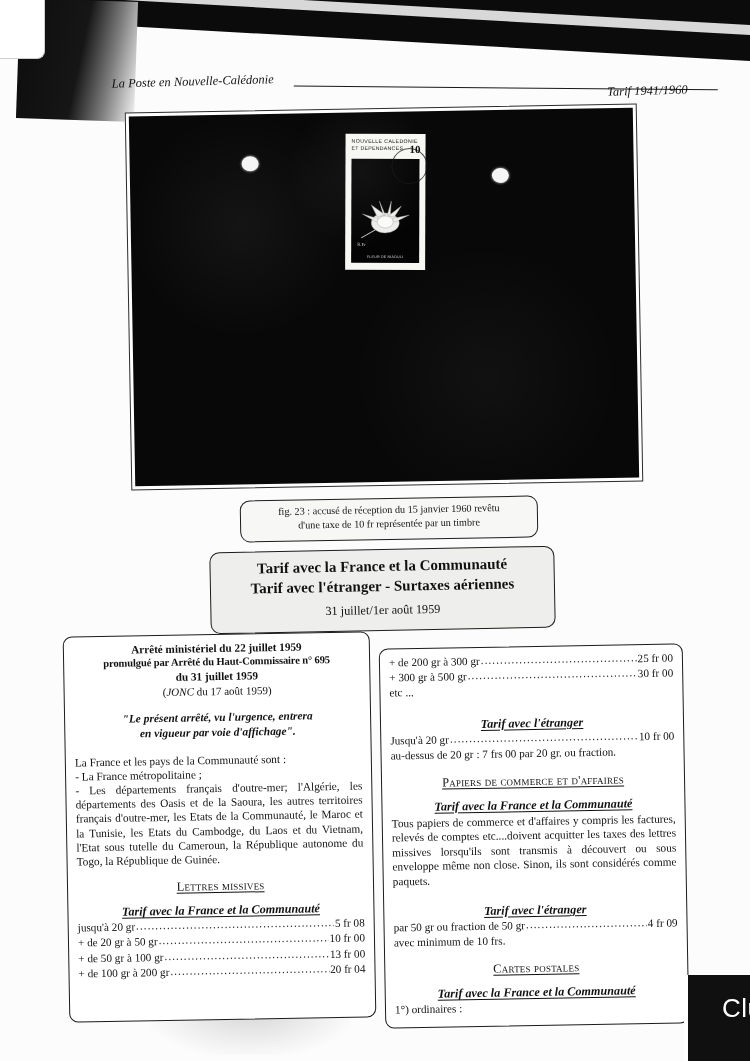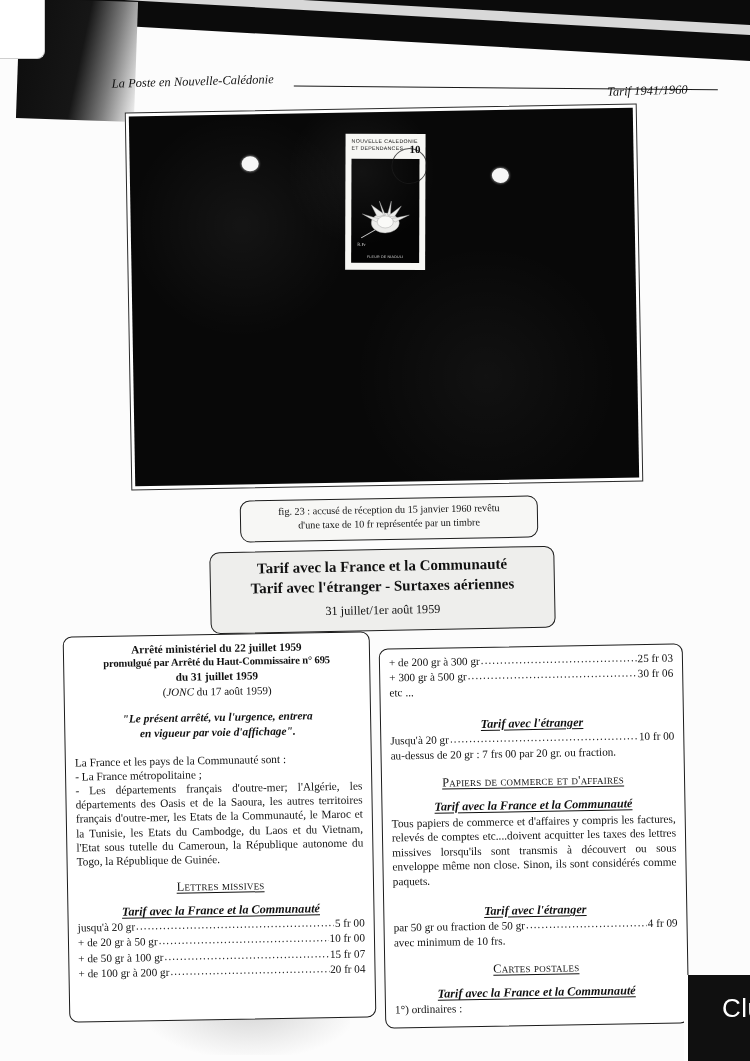--- a/index.html
+++ b/index.html
@@ -488,52 +488,52 @@
     </div>
 
     <div class="sc-head"><span>Lettres missives</span></div>
 
     <div class="tar-head">Tarif  avec la France et la Communauté</div>
 
     <div>
       <div class="rate">
         <span class="lbl">jusqu'à 20 gr</span>
         <span class="dots">...........................................................................................</span>
-        <span class="amt">5 fr 00</span>
+        <span class="amt">5 fr 08</span>
       </div>
       <div class="rate">
         <span class="lbl">+ de 20 gr à 50 gr</span>
         <span class="dots">...........................................................................................</span>
         <span class="amt">10 fr 00</span>
       </div>
       <div class="rate">
         <span class="lbl">+ de 50 gr à 100 gr</span>
         <span class="dots">...........................................................................................</span>
-        <span class="amt">15 fr 07</span>
+        <span class="amt">13 fr 00</span>
       </div>
       <div class="rate">
         <span class="lbl">+ de 100 gr à 200 gr</span>
         <span class="dots">...........................................................................................</span>
         <span class="amt">20 fr 04</span>
       </div>
     </div>
   </div>
 
   <div class="col col-right">
 
     <div>
       <div class="rate">
         <span class="lbl">+ de 200 gr à 300 gr</span>
         <span class="dots">...........................................................................................</span>
-        <span class="amt">25 fr 03</span>
+        <span class="amt">25 fr 00</span>
       </div>
       <div class="rate">
         <span class="lbl">+ 300 gr à 500 gr</span>
         <span class="dots">...........................................................................................</span>
-        <span class="amt">30 fr 06</span>
+        <span class="amt">30 fr 00</span>
       </div>
       <div class="plainline">etc ...</div>
     </div>
 
     <div class="gap-s"></div>
 
     <div class="tar-head">Tarif avec l'étranger</div>
     <div class="rate">
       <span class="lbl">Jusqu'à 20 gr</span>
       <span class="dots">...........................................................................................</span>

